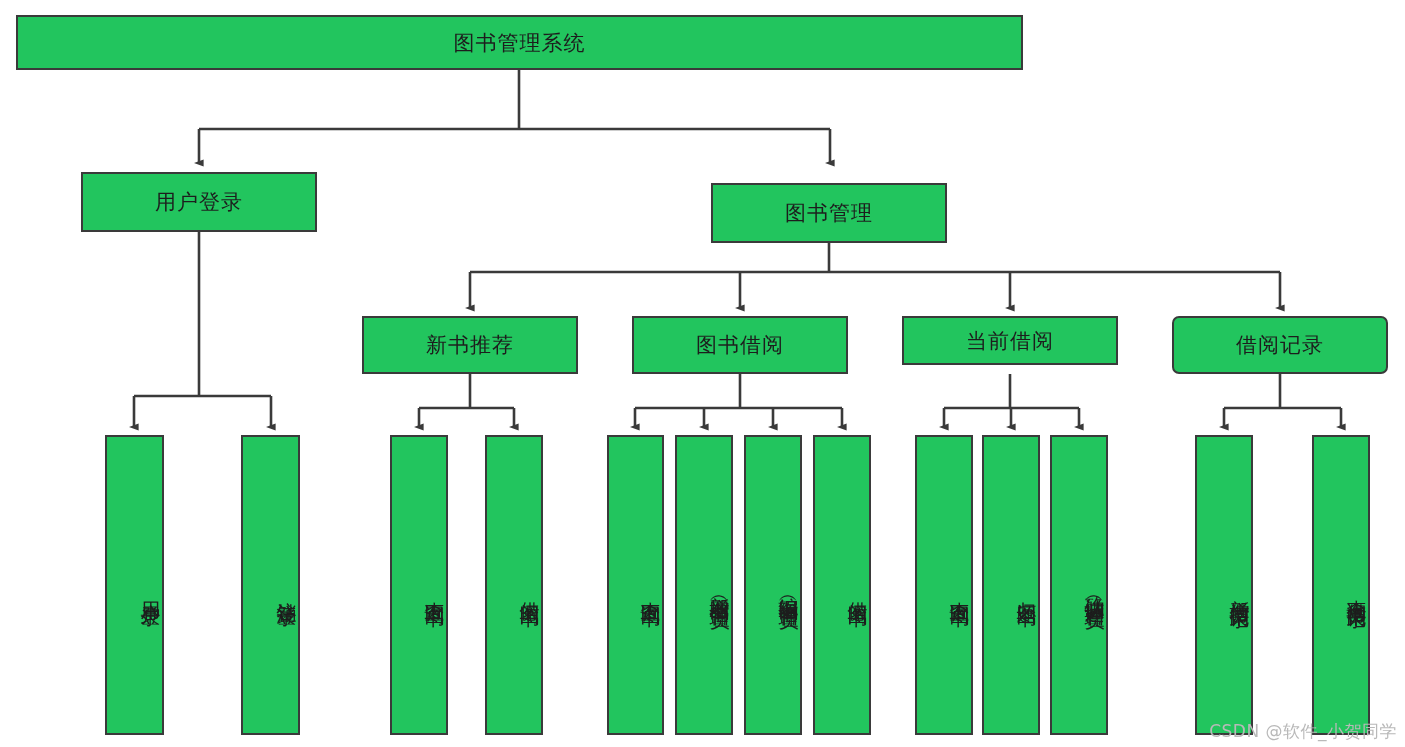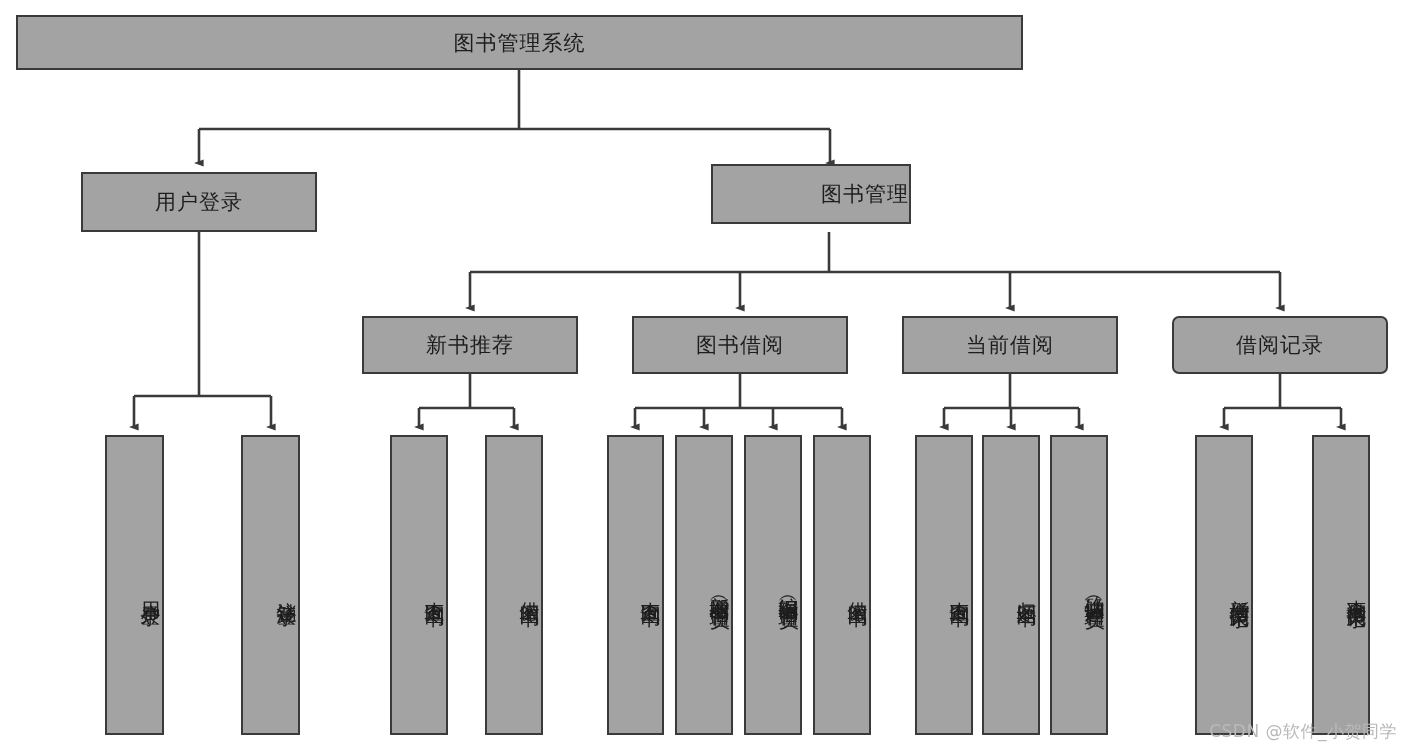--- a/index.html
+++ b/index.html
@@ -8,21 +8,21 @@
     background:#ffffff;
     font-family:"Liberation Sans","DejaVu Sans",sans-serif;
     overflow:hidden;
     position:relative;
   }
   #diagram{position:absolute;left:0;top:0;width:1405px;height:747px;}
   .layer-svg{position:absolute;left:0;top:0;width:1405px;height:747px;pointer-events:none;}
   .node{
     position:absolute;
     box-sizing:border-box;
-    background:#a3a3a3;
+    background:#22c55e;
     border:2.5px solid #3a3a3a;
     display:flex;
     align-items:center;
     justify-content:center;
     color:#1d1d1d;
   }
   .node.h-node{
     font-size:21px;
     letter-spacing:1px;
   }
@@ -110,31 +110,31 @@
     </g>
   </svg>
 
   <div class="node root h-node" style="left:16px;top:15px;width:1007px;height:55px;">
     <span>图书管理系统</span>
   </div>
 
   <div class="node h-node" style="left:81px;top:172px;width:236px;height:60px;">
     <span>用户登录</span>
   </div>
-  <div class="node h-node" style="left:711px;top:164px;width:200px;height:60px;justify-content:flex-end;">
+  <div class="node h-node" style="left:711px;top:183px;width:236px;height:60px;">
     <span>图书管理</span>
   </div>
 
   <div class="node h-node" style="left:632px;top:316px;width:216px;height:58px;">
     <span>图书借阅</span>
   </div>
   <div class="node h-node" style="left:362px;top:316px;width:216px;height:58px;">
     <span>新书推荐</span>
   </div>
-  <div class="node h-node" style="left:902px;top:316px;width:216px;height:58px;">
+  <div class="node h-node" style="left:902px;top:316px;width:216px;height:49px;">
     <span>当前借阅</span>
   </div>
   <div class="node h-node" style="left:1172px;top:316px;width:216px;height:58px;border-radius:7px;">
     <span>借阅记录</span>
   </div>
 
   <div class="node leaf" style="left:105px;top:435px;width:59px;height:300px;">
     <span class="vlabel">用户登录</span>
   </div>
   <div class="node leaf" style="left:241px;top:435px;width:59px;height:300px;">

